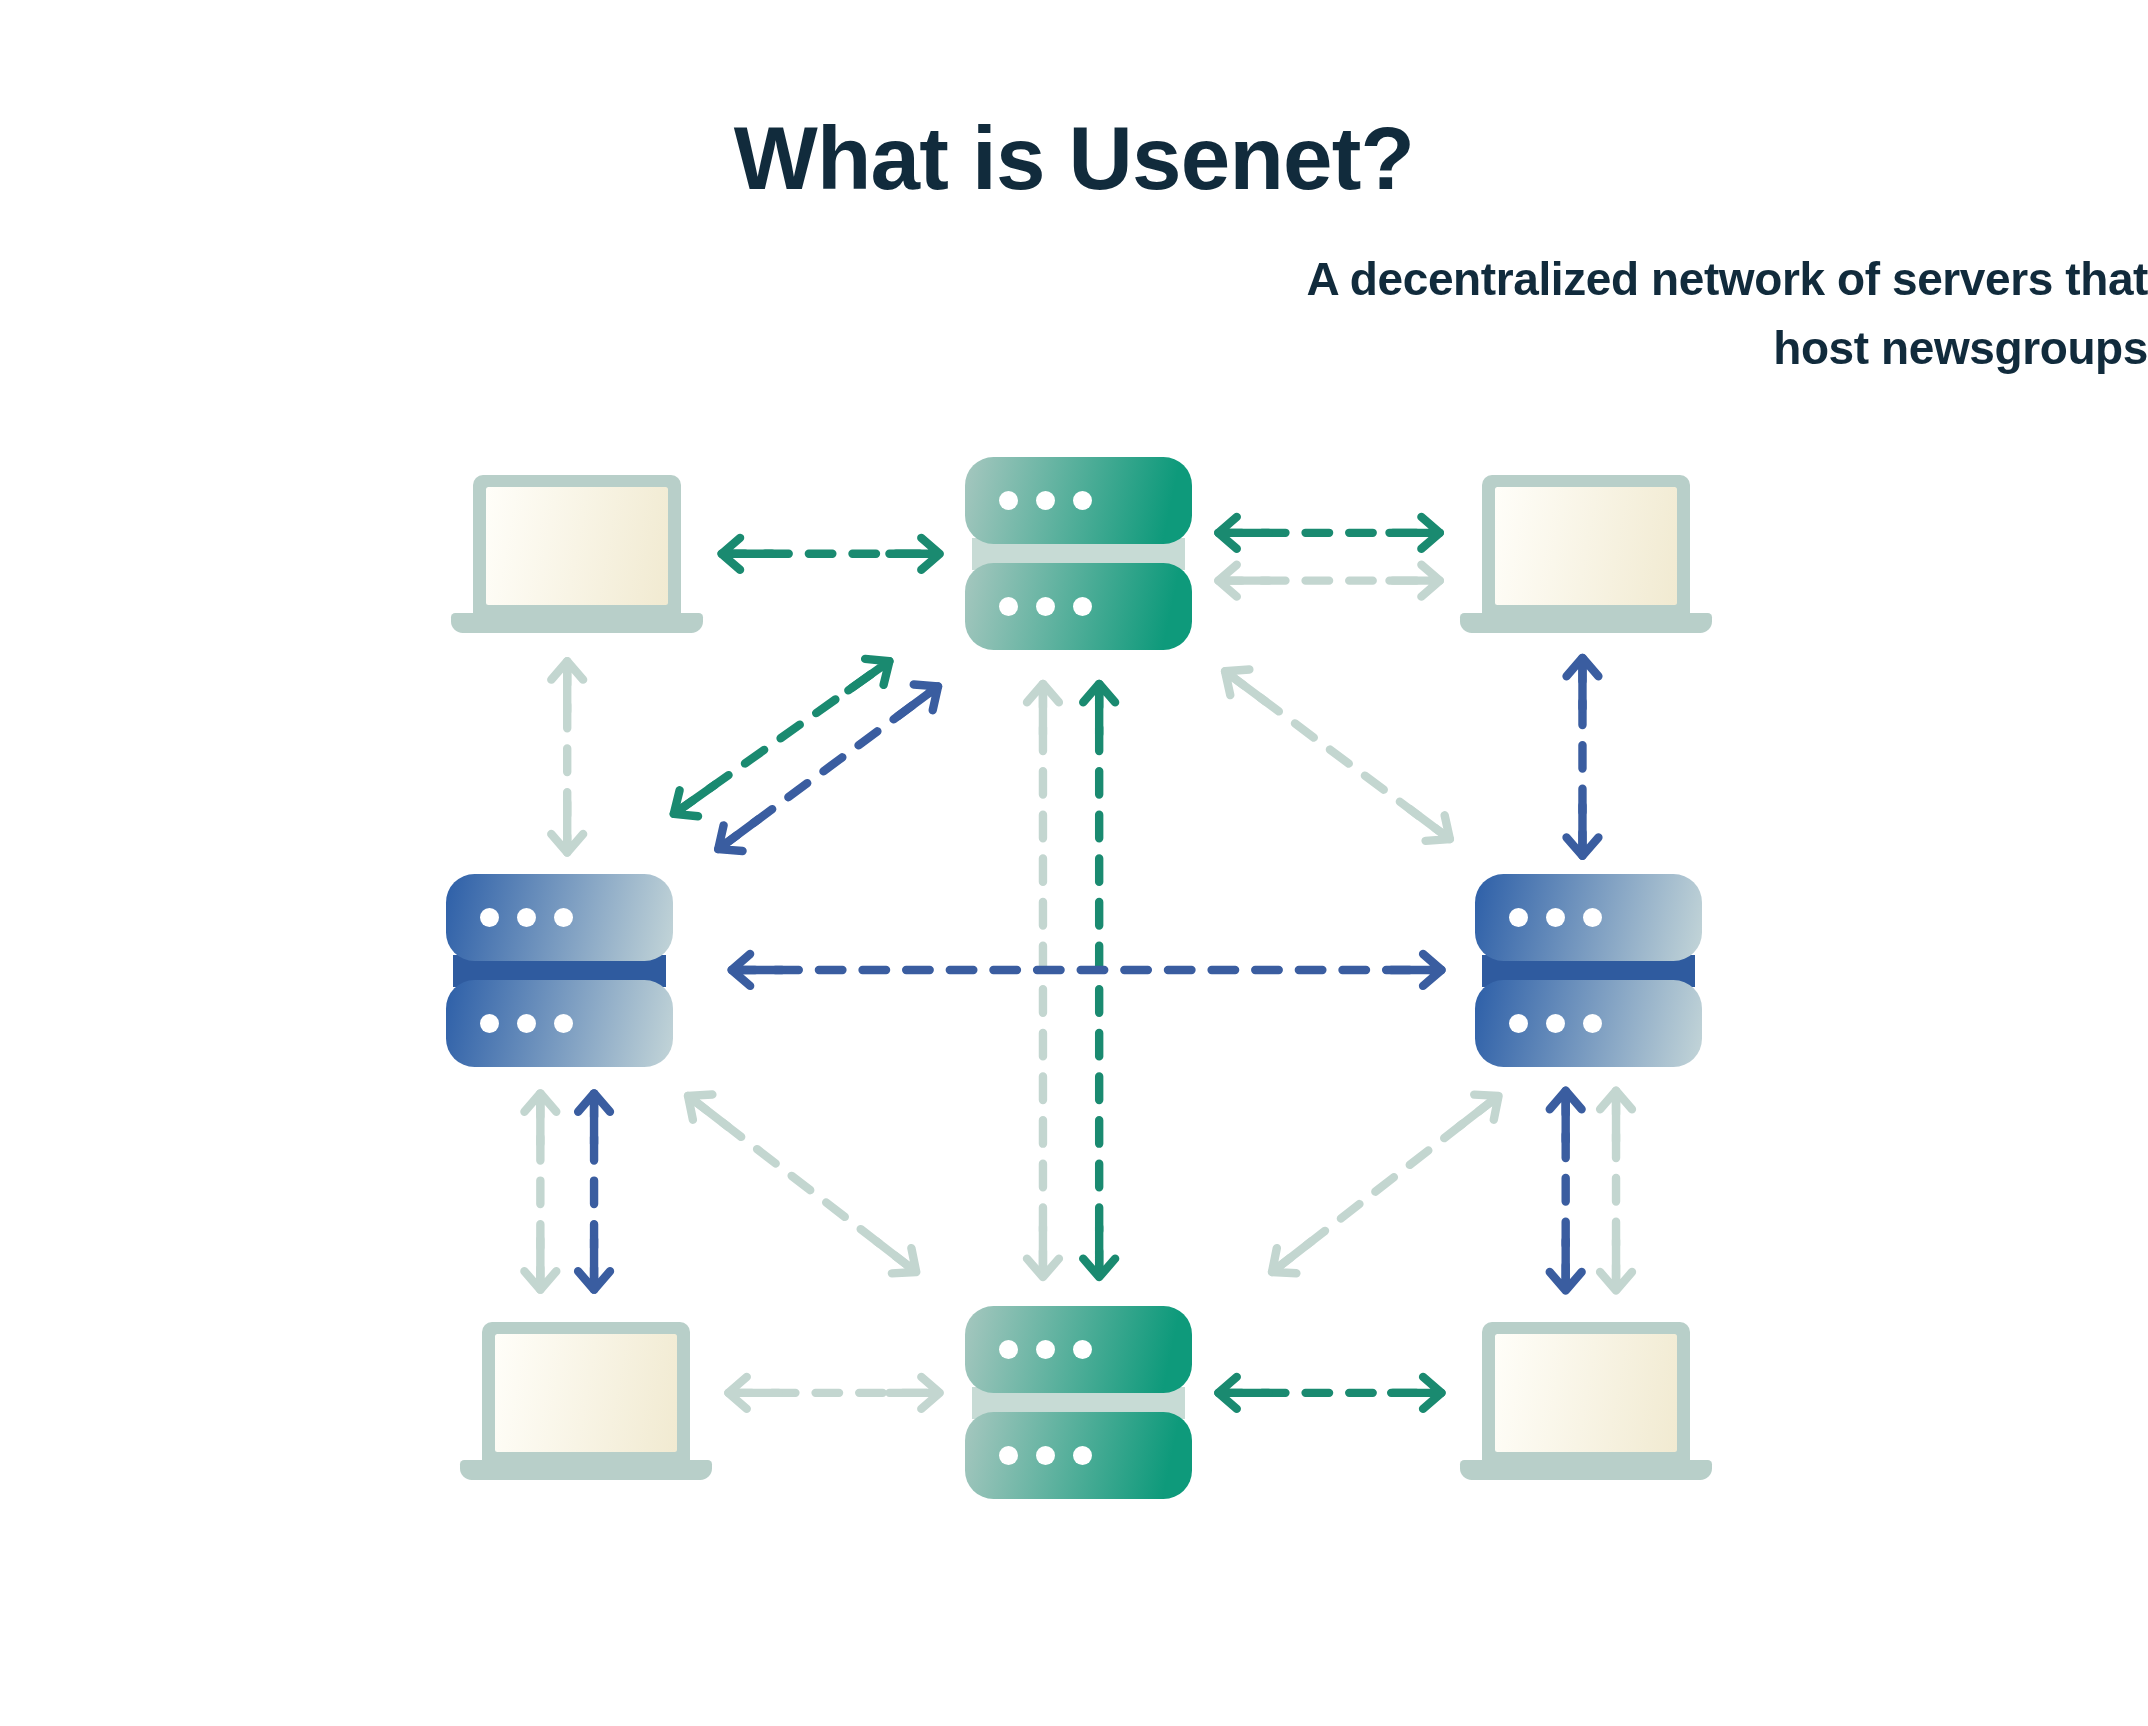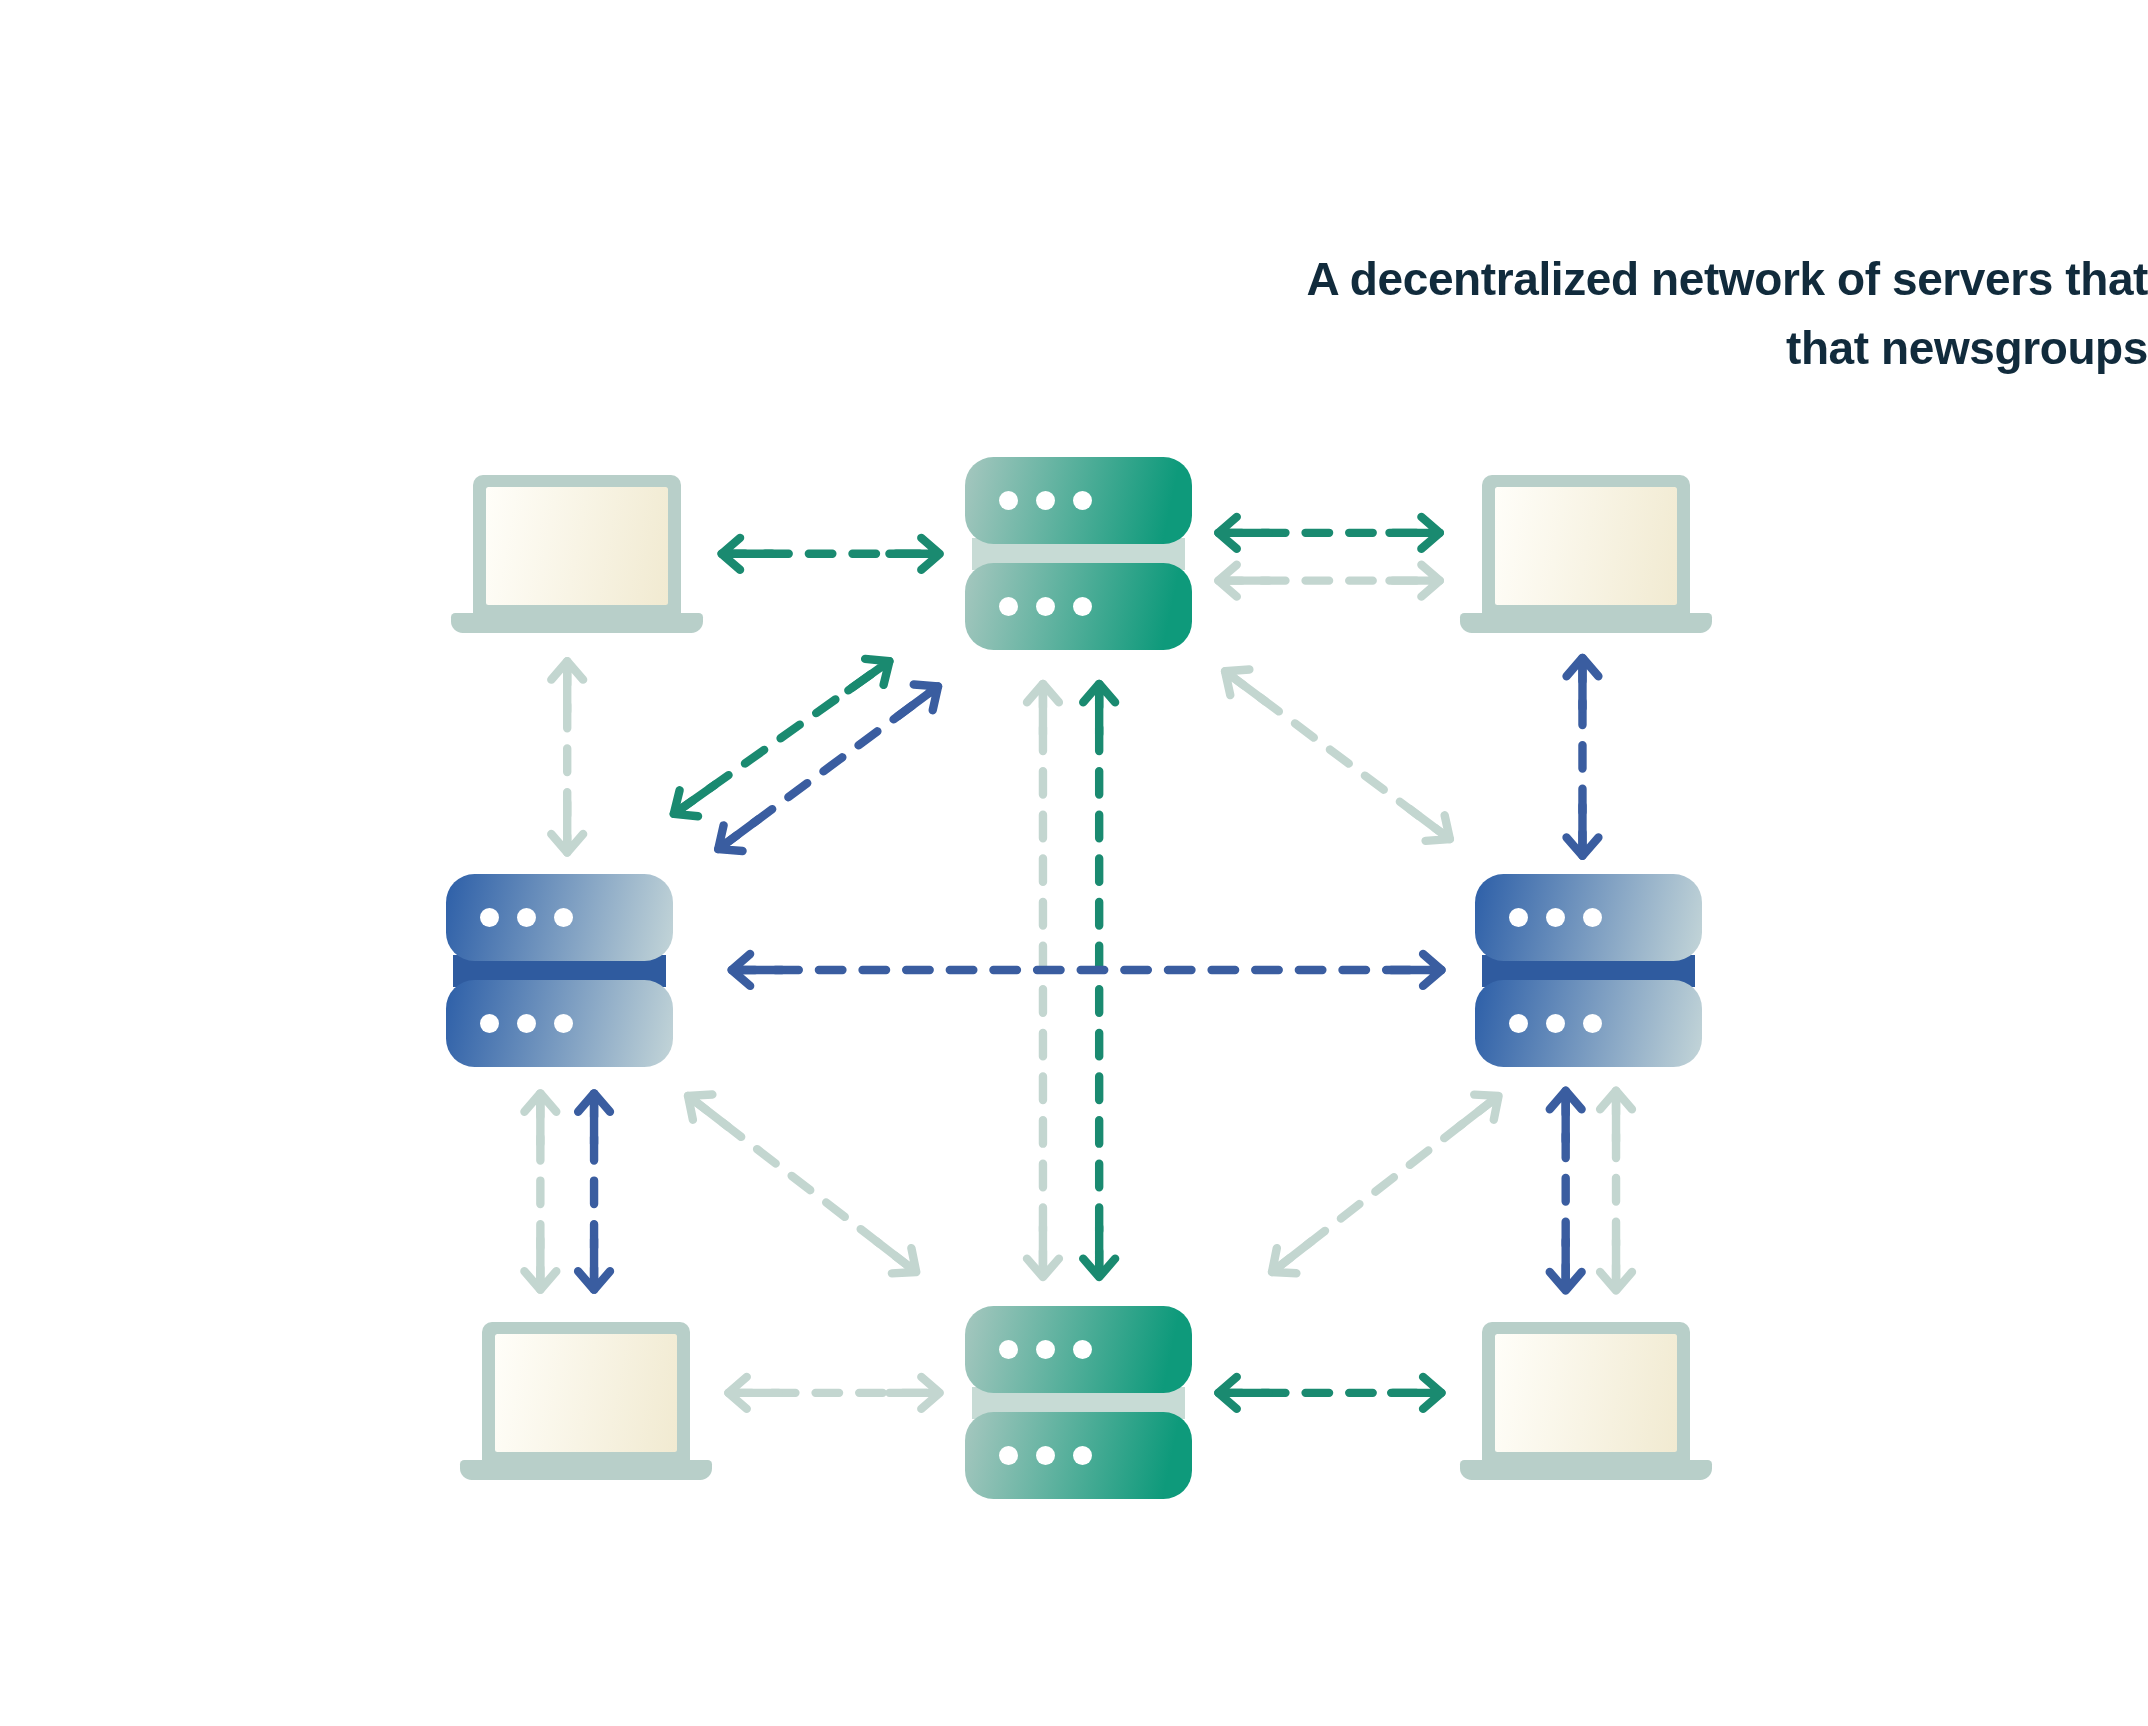--- a/index.html
+++ b/index.html
@@ -60,24 +60,25 @@
   .brand-text{
     font-family:"Liberation Serif",serif;font-weight:700;
     font-size:57px;color:var(--brand-red);letter-spacing:-0.8px;
   }
 </style>
 </head>
 <body>
 
 <div class="canvas">
 
+  <h1 class="title">What is Usenet?</h1>
 
   <div class="subtitle">
     <span class="sub-line">A decentralized network of servers that</span>
-    <span class="sub-line">that newsgroups</span>
+    <span class="sub-line">host newsgroups</span>
   </div>
 
   <svg class="edges" viewBox="0 0 2560 2057">
       <defs>
         <marker id="head-green" markerUnits="userSpaceOnUse" markerWidth="130" markerHeight="80" viewBox="-95 -40 130 80" refX="0" refY="0" orient="auto-start-reverse">
           <path d="M-22,-19 L0,0 L-22,19 M-60,0 L-4,0" fill="none" stroke="#1a8a70" stroke-width="10" stroke-linecap="round" stroke-linejoin="round"></path>
         </marker>
         <marker id="head-sage" markerUnits="userSpaceOnUse" markerWidth="130" markerHeight="80" viewBox="-95 -40 130 80" refX="0" refY="0" orient="auto-start-reverse">
           <path d="M-22,-19 L0,0 L-22,19 M-60,0 L-4,0" fill="none" stroke="#c3d6d0" stroke-width="10" stroke-linecap="round" stroke-linejoin="round"></path>
         </marker>

